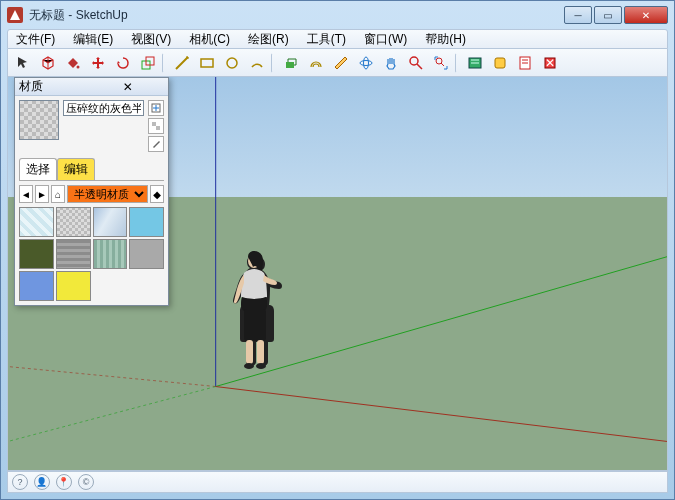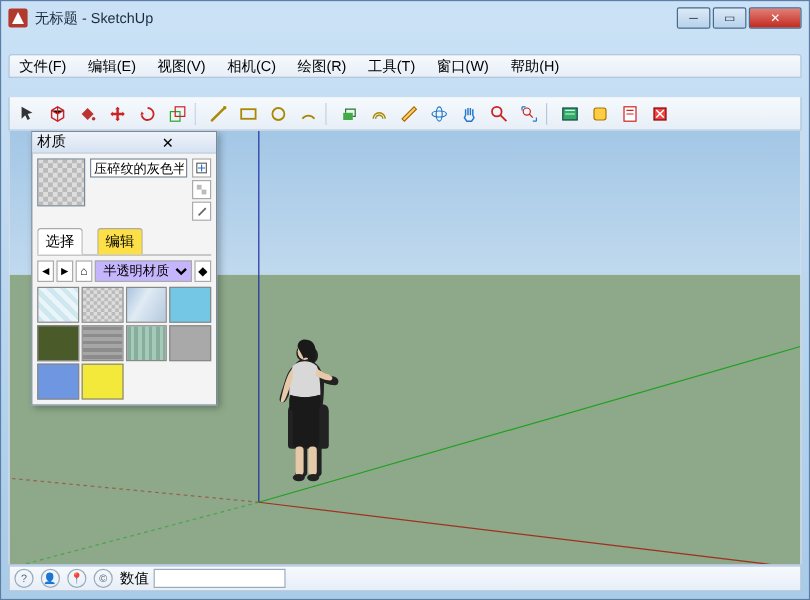--- a/index.html
+++ b/index.html
@@ -9,55 +9,55 @@
   .window { width: 675px; height: 500px; background: linear-gradient(#cbe2f6,#a8cbe8); border: 1px solid #5a7ea8; display: flex; flex-direction: column; }
   .titlebar { height: 28px; display: flex; align-items: center; padding: 0 6px; color: #1b2b3c; }
   .titlebar .app-icon { width: 16px; height: 16px; background: #b23a2d; border-radius: 2px; margin-right: 6px; position: relative; }
   .titlebar .app-icon::after { content: ""; position: absolute; inset: 3px; background: #fff; clip-path: polygon(50% 0,100% 100%,0 100%); }
   .titlebar .title { flex: 1; }
   .win-btns { display: flex; }
   .win-btn { width: 28px; height: 18px; margin-left: 2px; border: 1px solid #4a6a8a; background: linear-gradient(#dce9f6,#b7d2ec); border-radius: 2px; display: flex; align-items: center; justify-content: center; font-size: 10px; }
   .win-btn.close { background: linear-gradient(#e38078,#c22a1f); color: #fff; width: 44px; }
   
   
-  .menubar { height: 20px; background: linear-gradient(#f6fafd,#e7eef7); border: 1px solid #b6c7db; margin: 16px 6px; border-radius: 3px 3px 0 0; display: flex; align-items: center; padding: 0 4px; gap: 10px; }
+  .menubar { height: 20px; background: linear-gradient(#f6fafd,#e7eef7); border: 1px solid #b6c7db; margin: 0 6px; border-radius: 3px 3px 0 0; display: flex; align-items: center; padding: 0 4px; gap: 10px; }
   .menu-item { padding: 1px 4px; cursor: default; }
   
   
   .toolbar { height: 28px; background: linear-gradient(#f6fafd,#e7eef7); border-left: 1px solid #b6c7db; border-right: 1px solid #b6c7db; border-bottom: 1px solid #b6c7db; margin: 0 6px; display: flex; align-items: center; padding: 0 4px; gap: 3px; }
   .tool { width: 22px; height: 22px; display: flex; align-items: center; justify-content: center; border: 1px solid transparent; border-radius: 2px; }
   .tool svg { width: 16px; height: 16px; }
   .tool.sep { width: 6px; border-left: 1px solid #b6c7db; height: 20px; }
   
   
   .client { flex: 1; margin: 0 6px 0 6px; border: 1px solid #b6c7db; border-top: none; background: #fff; position: relative; overflow: hidden; }
   .viewport { position: absolute; inset: 0; }
   .sky { position: absolute; top: 0; left: 0; right: 0; height: 120px; background: linear-gradient(#a3c7e6,#c0d9ee); }
   .ground { position: absolute; top: 120px; left: 0; right: 0; bottom: 0; background: #8da98a; }
   .axis { position: absolute; inset: 0; }
   .figure { position: absolute; left: 218px; top: 170px; width: 70px; height: 160px; }
   
   
-  .panel { position: absolute; left: 18px; top: 0; width: 155px; background: #f4f4f4; border: 1px solid #7a8a9a; box-shadow: 2px 2px 6px rgba(0,0,0,.3); display: flex; flex-direction: column; }
+  .panel { position: absolute; left: 6px; top: 0; width: 155px; background: #f4f4f4; border: 1px solid #7a8a9a; box-shadow: 2px 2px 6px rgba(0,0,0,.3); display: flex; flex-direction: column; }
   .panel-title { height: 18px; background: linear-gradient(#eef3fa,#d6e2f2); border-bottom: 1px solid #b6c7db; display: flex; align-items: center; padding: 0 4px; font-size: 11px; }
   .panel-title span { flex: 1; }
   .panel-title .x { width: 14px; text-align: center; cursor: default; }
   .panel-body { padding: 4px; }
   .preview-row { display: flex; gap: 4px; align-items: flex-start; }
   .preview-sw { width: 40px; height: 40px; border: 1px solid #7a8a9a; background: repeating-conic-gradient(#bbb 0 25%, #ddd 0 50%) 0/8px 8px; }
   .preview-meta { flex: 1; display: flex; flex-direction: column; gap: 2px; }
   .preview-meta input { width: 100%; height: 16px; border: 1px solid #7a8a9a; padding: 0 2px; font-size: 11px; }
   .side-tools { width: 16px; display: flex; flex-direction: column; gap: 2px; }
   .side-tools div { width: 16px; height: 16px; border: 1px solid #aaa; background: #fff; display: flex; align-items: center; justify-content: center; }
-  .tabs { display: flex; gap: 12px; margin-top: 6px; font-size: 11px; border-bottom: 1px solid #aaa; }
+  .tabs { display: flex; gap: 0; margin-top: 6px; font-size: 11px; border-bottom: 1px solid #aaa; }
   .tab { padding: 2px 6px; border: 1px solid #aaa; border-bottom: none; background: #fff; border-radius: 3px 3px 0 0; }
   .tab.inactive { background: #fde047; }
   .nav-row { display: flex; align-items: center; gap: 2px; margin: 4px 0; }
   .nav-btn { width: 18px; height: 18px; border: 1px solid #aaa; background: #fff; display: flex; align-items: center; justify-content: center; font-size: 10px; }
-  .nav-select { flex: 1; height: 18px; border: 1px solid #aaa; background: #c4b5fd; font-size: 11px; padding: 0 2px; }
+  .nav-select { flex: 1; height: 18px; border: 1px solid #aaa; background: #f97316; font-size: 11px; padding: 0 2px; }
   .swatches { display: grid; grid-template-columns: repeat(4, 1fr); gap: 2px; }
   .swatch { height: 30px; border: 1px solid #888; }
   
   
   .statusbar { height: 22px; margin: 0 6px 6px 6px; background: linear-gradient(#f6fafd,#e7eef7); border: 1px solid #b6c7db; display: flex; align-items: center; padding: 0 4px; gap: 6px; }
   .status-icon { width: 16px; height: 16px; border: 1px solid #9ab; border-radius: 8px; display: flex; align-items: center; justify-content: center; font-size: 9px; color: #567; }
   .status-msg { flex: 1; padding-left: 4px; border-left: 1px solid #b6c7db; }
   .status-field { display: flex; align-items: center; gap: 4px; }
   .status-field input { width: 110px; height: 16px; border: 1px solid #9ab; background: #fff; }
 </style>
@@ -297,18 +297,14 @@
           </div>
       </div>
     </div>
   </div>
 
   <div class="statusbar">
     <div class="status-icon">?</div>
     <div class="status-icon">👤</div>
     <div class="status-icon">📍</div>
     <div class="status-icon">©</div>
-    <div class="status-field">
-      <span>数值</span>
-      <input type="text" style="">
-    </div>
   </div>
 </div>
 
 </body></html>

